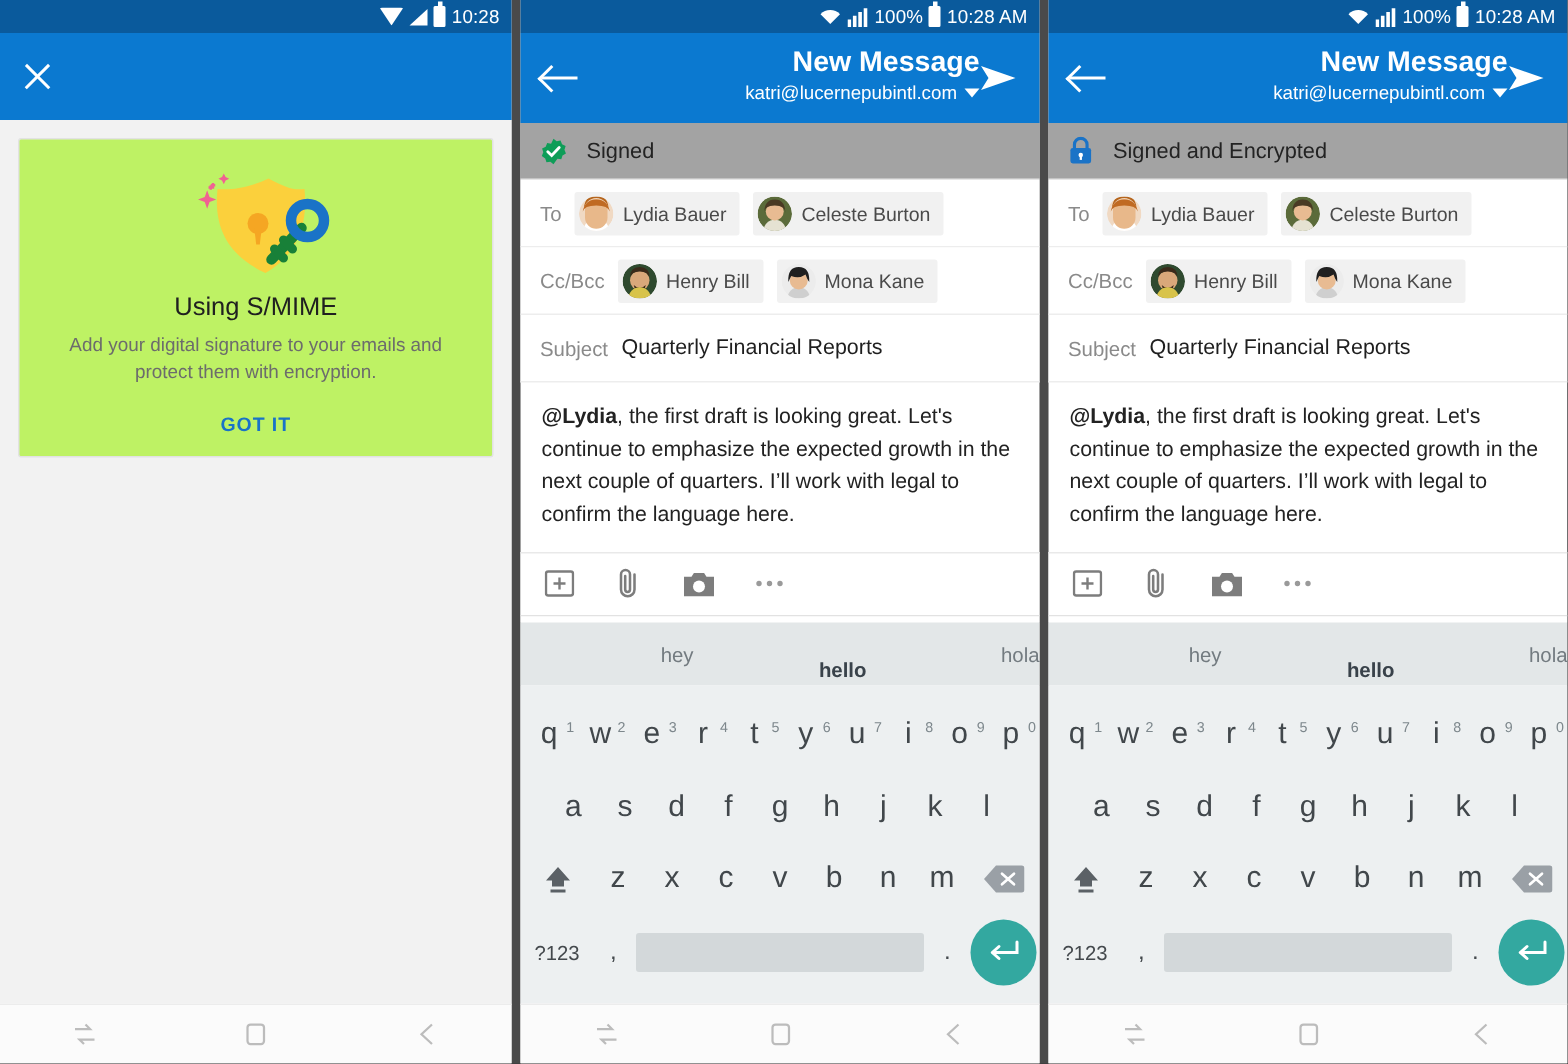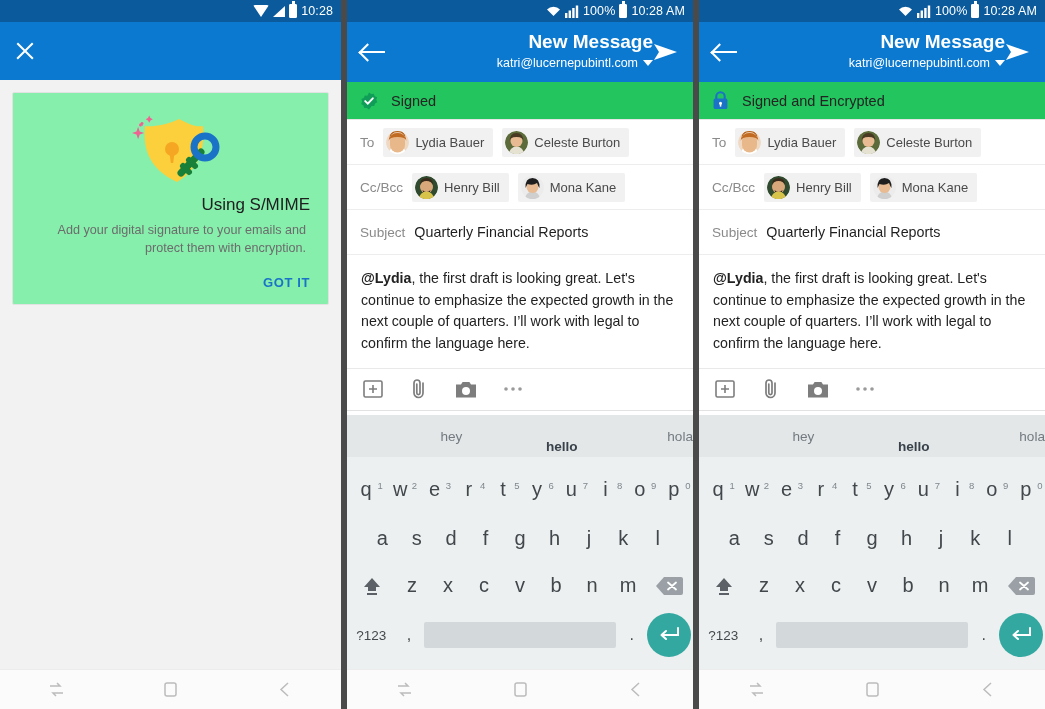--- a/index.html
+++ b/index.html
@@ -45,34 +45,34 @@
   .back-arrow:after { content:""; position:absolute; left:0; top:4px; width:11px; height:11px;
       border-left:2.2px solid #fff; border-bottom:2.2px solid #fff; transform: rotate(45deg); }
   .compose-titles { flex: 1; text-align: right; line-height: 1.12; padding-bottom: 2px; }
   .compose-title { font-size: 19px; font-weight: bold; }
   .compose-sub { font-size: 12.5px; display: inline-flex; align-items: center; gap: 5px; justify-content: center; }
   .caret-dn { width: 0; height: 0; border-left: 5px solid transparent; border-right: 5px solid transparent; border-top: 6px solid #fff; }
   .send-icon { width: 26px; height: 20px; flex: none; cursor: pointer; }
 
   
   .p1-body { flex: 1; background: #f2f2f2; padding: 12px 12px 0; overflow: hidden; }
-  .card { background: #86efac; border: 1px solid #e2e2e2; border-radius: 2px; padding: 16px 18px 14px; text-align: right; }
+  .card { background: #bef264; border: 1px solid #e2e2e2; border-radius: 2px; padding: 16px 18px 14px; text-align: center; }
   .shield-wrap { height: 82px; display: flex; align-items: center; justify-content: center; }
   .card-title { font-size: 17px; color: #202020; margin-top: 4px; }
   .card-desc { font-size: 12.6px; color: #6c6c6c; line-height: 1.42; margin-top: 7px; padding: 0 4px; }
   .card-action { margin-top: 17px; font-size: 13px; font-weight: bold; color: #1a73c7; letter-spacing: .6px; cursor: pointer; }
 
   .opt-list { background: #fff; margin: 0 -12px; padding: 18px 0 0; }
   .opt { padding: 12px 16px 14px; cursor: pointer; }
   .opt-title { font-size: 15px; color: #1f1f1f; }
   .opt-sub { font-size: 12.6px; color: #8d8d8d; margin-top: 5px; }
 
   
   .sec-status { height: 38px; display: flex; align-items: center; gap: 13px; padding: 0 13px;
-                border-bottom: 1px solid #e6e6e6; background: #22c55e; flex: none; }
+                border-bottom: 1px solid #e6e6e6; background: #a3a3a3; flex: none; }
   .sec-label { font-size: 14.5px; color: #232323; }
   .field-row { display: flex; align-items: center; gap: 9px; padding: 7px 13px; border-bottom: 1px solid #ededed;
                min-height: 45px; background: #fff; flex: none; cursor: text; }
   .field-label { font-size: 13.6px; color: #8a8a8a; flex: none; }
   .chip { display: inline-flex; align-items: center; gap: 6px; background: #f1f1f1; border-radius: 2px;
           padding: 3px 9px 3px 3px; font-size: 13px; color: #4a4a4a; cursor: pointer; }
   .av { width: 23px; height: 23px; border-radius: 50%; flex: none; overflow: hidden; }
   .subject-val { font-size: 14.3px; color: #1f1f1f; }
   .body-text { padding: 13px 14px 14px; font-size: 14.2px; line-height: 1.52; color: #222; flex: none; cursor: text; }
   .body-text b { font-weight: bold; }

